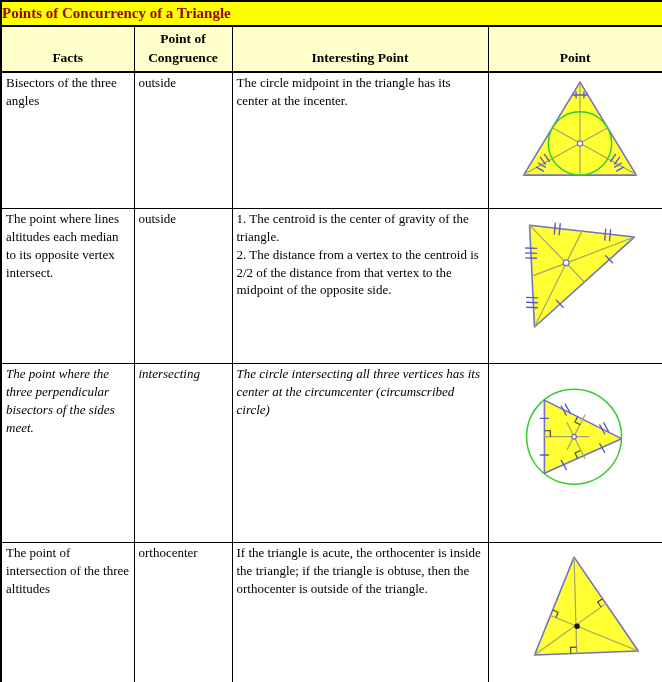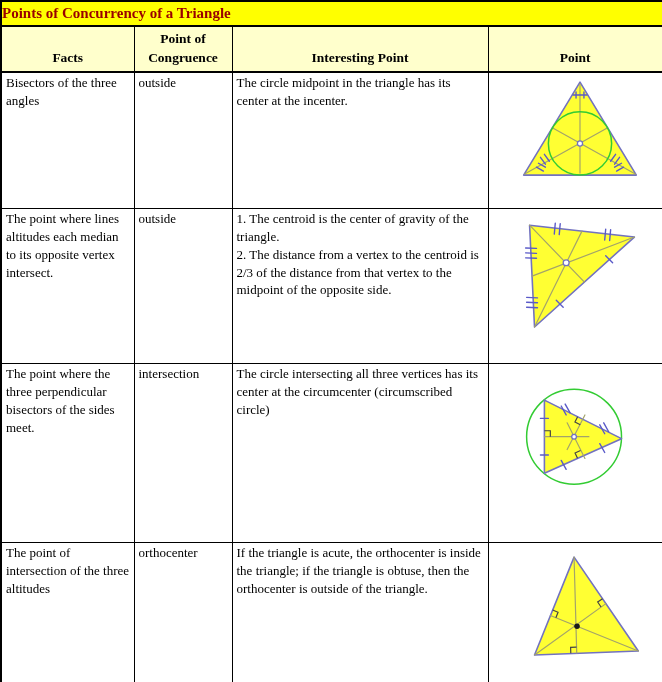--- a/index.html
+++ b/index.html
@@ -57,21 +57,21 @@
     height: 46px;
     padding-bottom: 3px;
     border-bottom: 2px solid var(--border);
   }
   table.concurrency { border: 2px solid var(--border); }
   td.facts { white-space: pre-line; }
   td.figcell { padding: 0; text-align: center; }
   td.figcell svg { display: block; margin: 0 auto; }
   tr.r1 td { height: 133px; }
   tr.r2 td { height: 153px; }
-  tr.r3 td { height: 177px; }
+  tr.r3 td { height: 177px; font-style: italic; }
   tr.r4 td { height: 141px; }
 
   
   .tri   { fill: var(--triangle-fill); stroke: var(--triangle-stroke); stroke-width: 1.6; stroke-linejoin: round; }
   .gcirc { fill: none; stroke: var(--circle-stroke); stroke-width: 1.5; }
   .cons  { stroke: var(--construction-line); stroke-width: 1.2; fill: none; stroke-linecap: round; }
   .tick  { stroke: var(--tick-mark); stroke-width: 1.4; fill: none; stroke-linecap: round; }
   .sq    { fill: none; stroke: var(--square-mark); stroke-width: 1.2; stroke-linejoin: miter; }
   .ctr   { fill: #fff; stroke: var(--triangle-stroke); stroke-width: 1.3; }
   .dot   { fill: var(--dot); stroke: none; }
@@ -126,21 +126,21 @@
           <line class="tick" x1="130" y1="90" x2="123" y2="94"></line>
           <circle class="ctr" cx="88" cy="70" r="2.6"></circle>
         </svg>
       </td>
     </tr>
 
     <tr class="r2">
       <td>The point where lines altitudes each median to its opposite vertex intersect.</td>
       <td>outside</td>
       <td class="facts">1. The centroid is the center of gravity of the triangle.
-2. The distance from a vertex to the centroid is 2/3 of the distance from that vertex to the midpoint of the opposite side.</td>
+2. The distance from a vertex to the centroid is 2/2 of the distance from that vertex to the midpoint of the opposite side.</td>
       <td class="figcell">
         <svg width="173" height="151" viewBox="0 0 175 152">
           <polygon class="tri" points="37,15 143,27 42,118"></polygon>
           <line class="cons" x1="37" y1="15" x2="92.5" y2="72.5"></line>
           <line class="cons" x1="143" y1="27" x2="39.5" y2="66.5"></line>
           <line class="cons" x1="42" y1="118" x2="90" y2="21"></line>
 
           <line class="tick" x1="63" y1="13" x2="62" y2="24"></line>
           <line class="tick" x1="68" y1="13.5" x2="67" y2="24.5"></line>
           <line class="tick" x1="114" y1="19" x2="113" y2="30"></line>
@@ -155,21 +155,21 @@
 
           <line class="tick" x1="114" y1="46" x2="121" y2="53"></line>
           <line class="tick" x1="64" y1="91" x2="71" y2="98"></line>
           <circle class="ctr" cx="74" cy="53" r="3"></circle>
         </svg>
       </td>
     </tr>
 
     <tr class="r3">
       <td>The point where the three perpendicular bisectors of the sides meet.</td>
-      <td>intersection</td>
+      <td>intersecting</td>
       <td class="facts">The circle intersecting all three vertices has its center at the circumcenter (circumscribed circle)</td>
       <td class="figcell">
         <svg width="173" height="175" viewBox="0 0 175 176">
           <circle class="gcirc" cx="82" cy="72" r="48"></circle>
           <polygon class="tri" points="52,35 52,109 130,74"></polygon>
           <line class="cons" x1="52" y1="72" x2="97" y2="72"></line>
           <line class="cons" x1="75" y1="85" x2="93" y2="50"></line>
           <line class="cons" x1="75" y1="58" x2="93" y2="94"></line>
 
           <polyline class="sq" points="52,66 58,66 58,72"></polyline>

